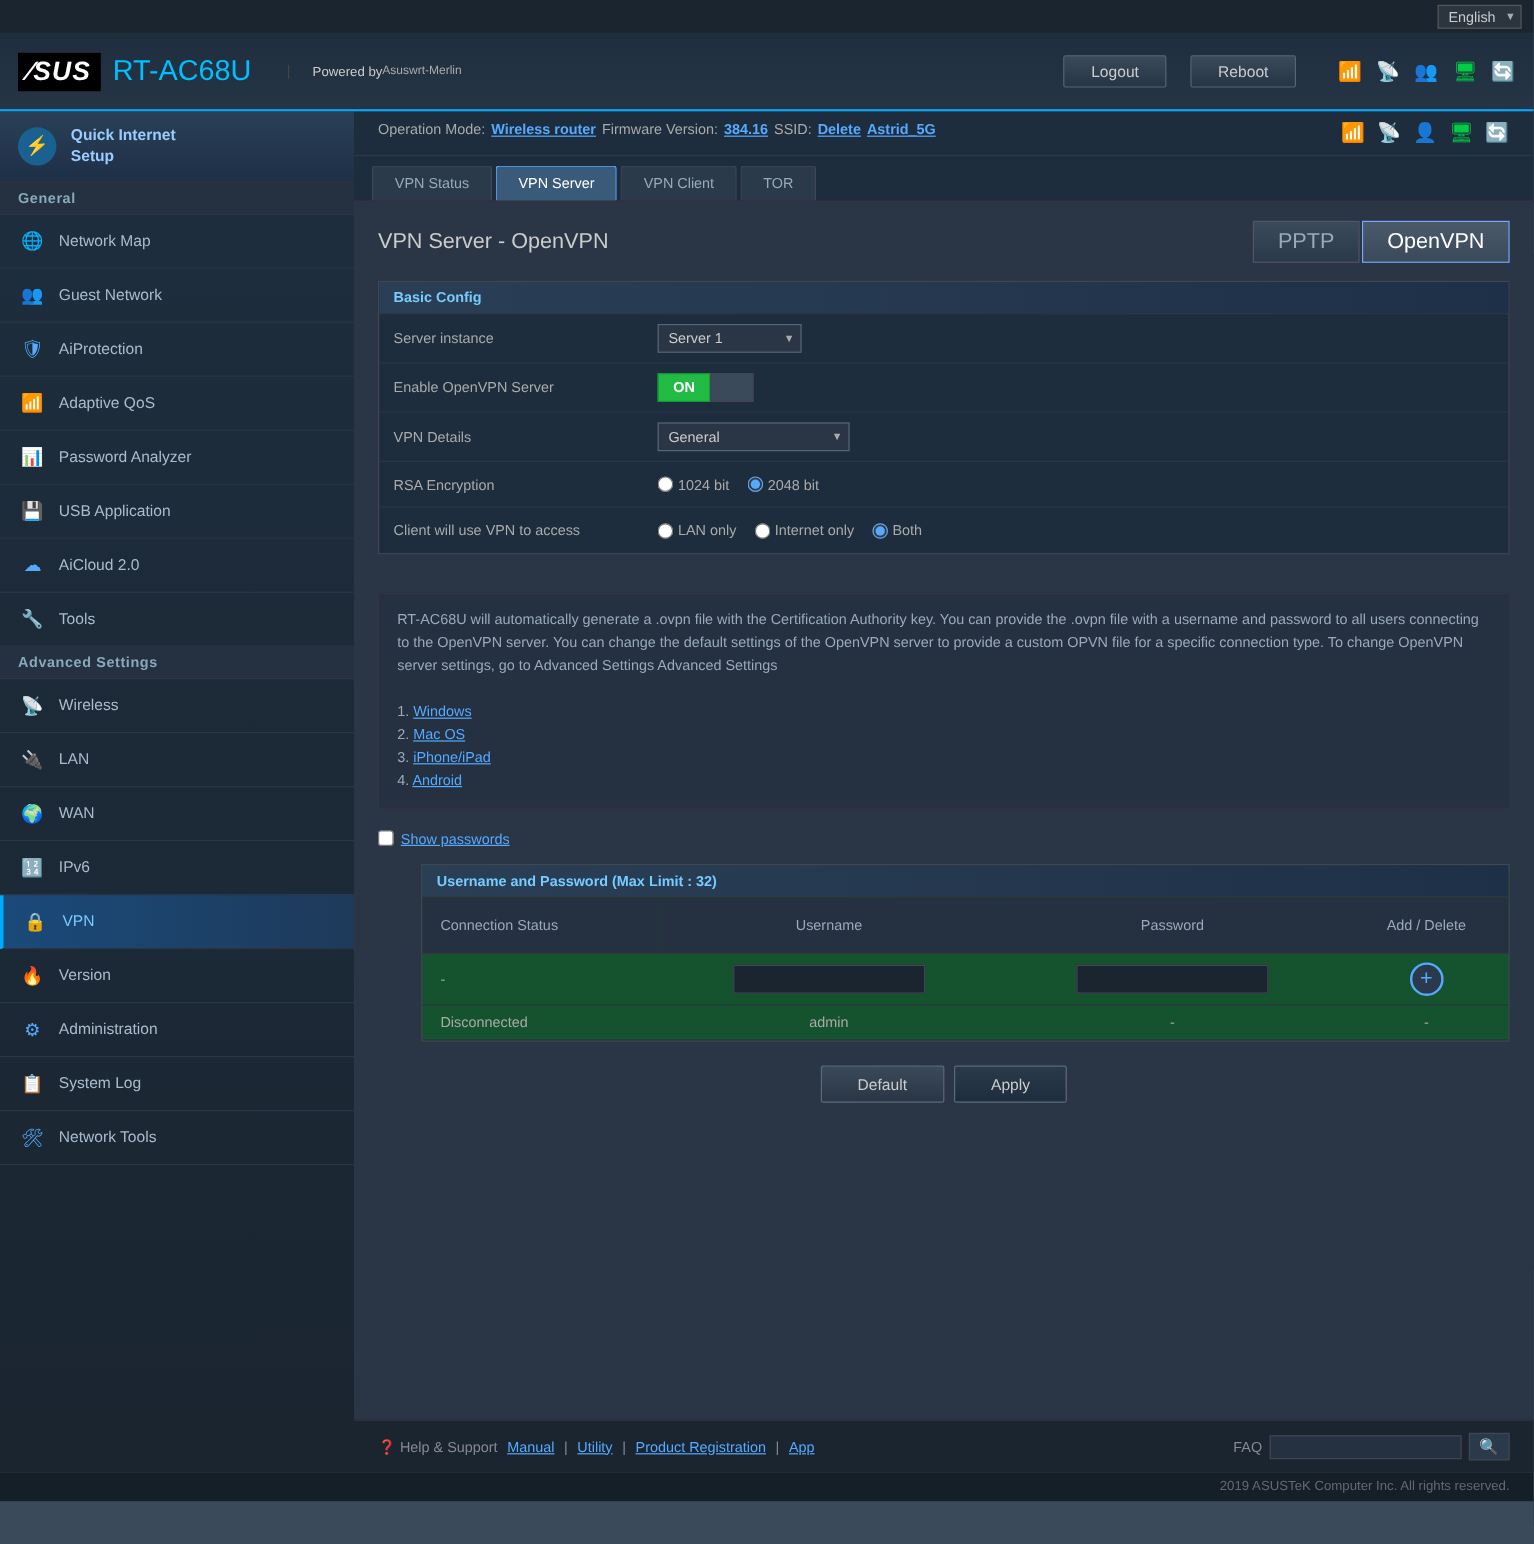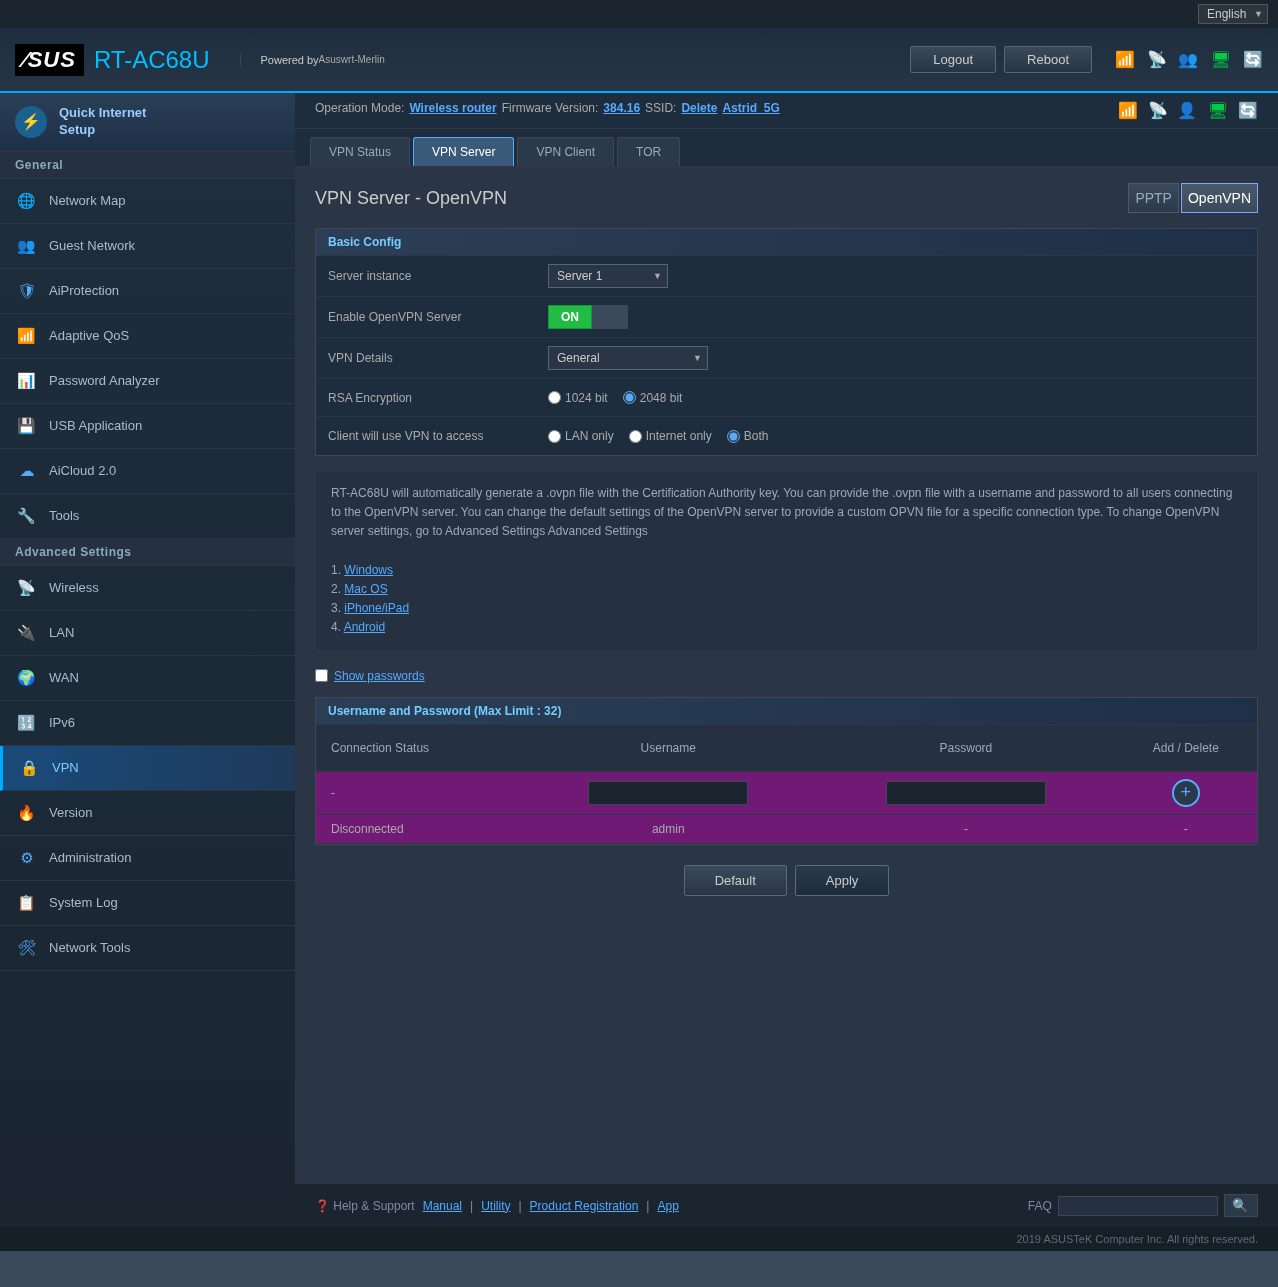--- a/index.html
+++ b/index.html
@@ -80,21 +80,21 @@
       color: #aaa;
       font-size: 10px;
       margin-left: 20px;
       border-left: 1px solid #444;
       padding-left: 20px;
     }
     .powered-by span:first-child { color: #ccc; font-size: 11px; }
     .header-buttons {
       margin-left: auto;
       display: flex;
-      gap: 8px;
+      gap: 20px;
       align-items: center;
     }
     .header-btn {
       background: linear-gradient(180deg, #3a4a5a, #253545);
       border: 1px solid #556677;
       color: #ccc;
       padding: 5px 22px;
       cursor: pointer;
       font-size: 13px;
       border-radius: 2px;
@@ -245,38 +245,38 @@
     .vpn-title {
       font-size: 18px;
       color: #ccc;
       font-weight: normal;
     }
     .vpn-type-buttons {
       display: flex;
       gap: 2px;
     }
     .vpn-type-btn {
-      padding: 6px 6px;
+      padding: 6px 20px;
       background: linear-gradient(180deg, #3a4a5a, #2a3a4a);
       border: 1px solid #556;
       color: #9ab;
       cursor: pointer;
-      font-size: 14px;
+      font-size: 18px;
     }
     .vpn-type-btn.active {
       background: linear-gradient(180deg, #4a5a6a, #3a4a5a);
       color: #fff;
       border-color: #7af;
     }
 
     
     .config-section {
       background: #1e2d3e;
       border: 1px solid #445;
-      margin-bottom: 15px;
+      margin-bottom: 32px;
     }
     .config-header {
       background: linear-gradient(90deg, #2a3f55, #1e3048);
       padding: 6px 12px;
       font-size: 12px;
       color: #7cf;
       font-weight: bold;
       border-bottom: 1px solid #334;
     }
     .config-row {
@@ -389,23 +389,24 @@
     .show-passwords-row label {
       color: #5af;
       font-size: 12px;
       cursor: pointer;
       text-decoration: underline;
     }
     input[type="checkbox"] { cursor: pointer; accent-color: #5af; }
 
     
     .pwd-table-section {
-      background: #701a75;
+      background: #14532d;
       border: 1px solid #445;
       margin-bottom: 15px;
+      margin-left: 36px;
     }
     .pwd-table-header-row {
       background: linear-gradient(90deg, #2a3f55, #1e3048);
       padding: 6px 12px;
       font-size: 12px;
       color: #7cf;
       font-weight: bold;
       border-bottom: 1px solid #334;
     }
     table.pwd-table {

